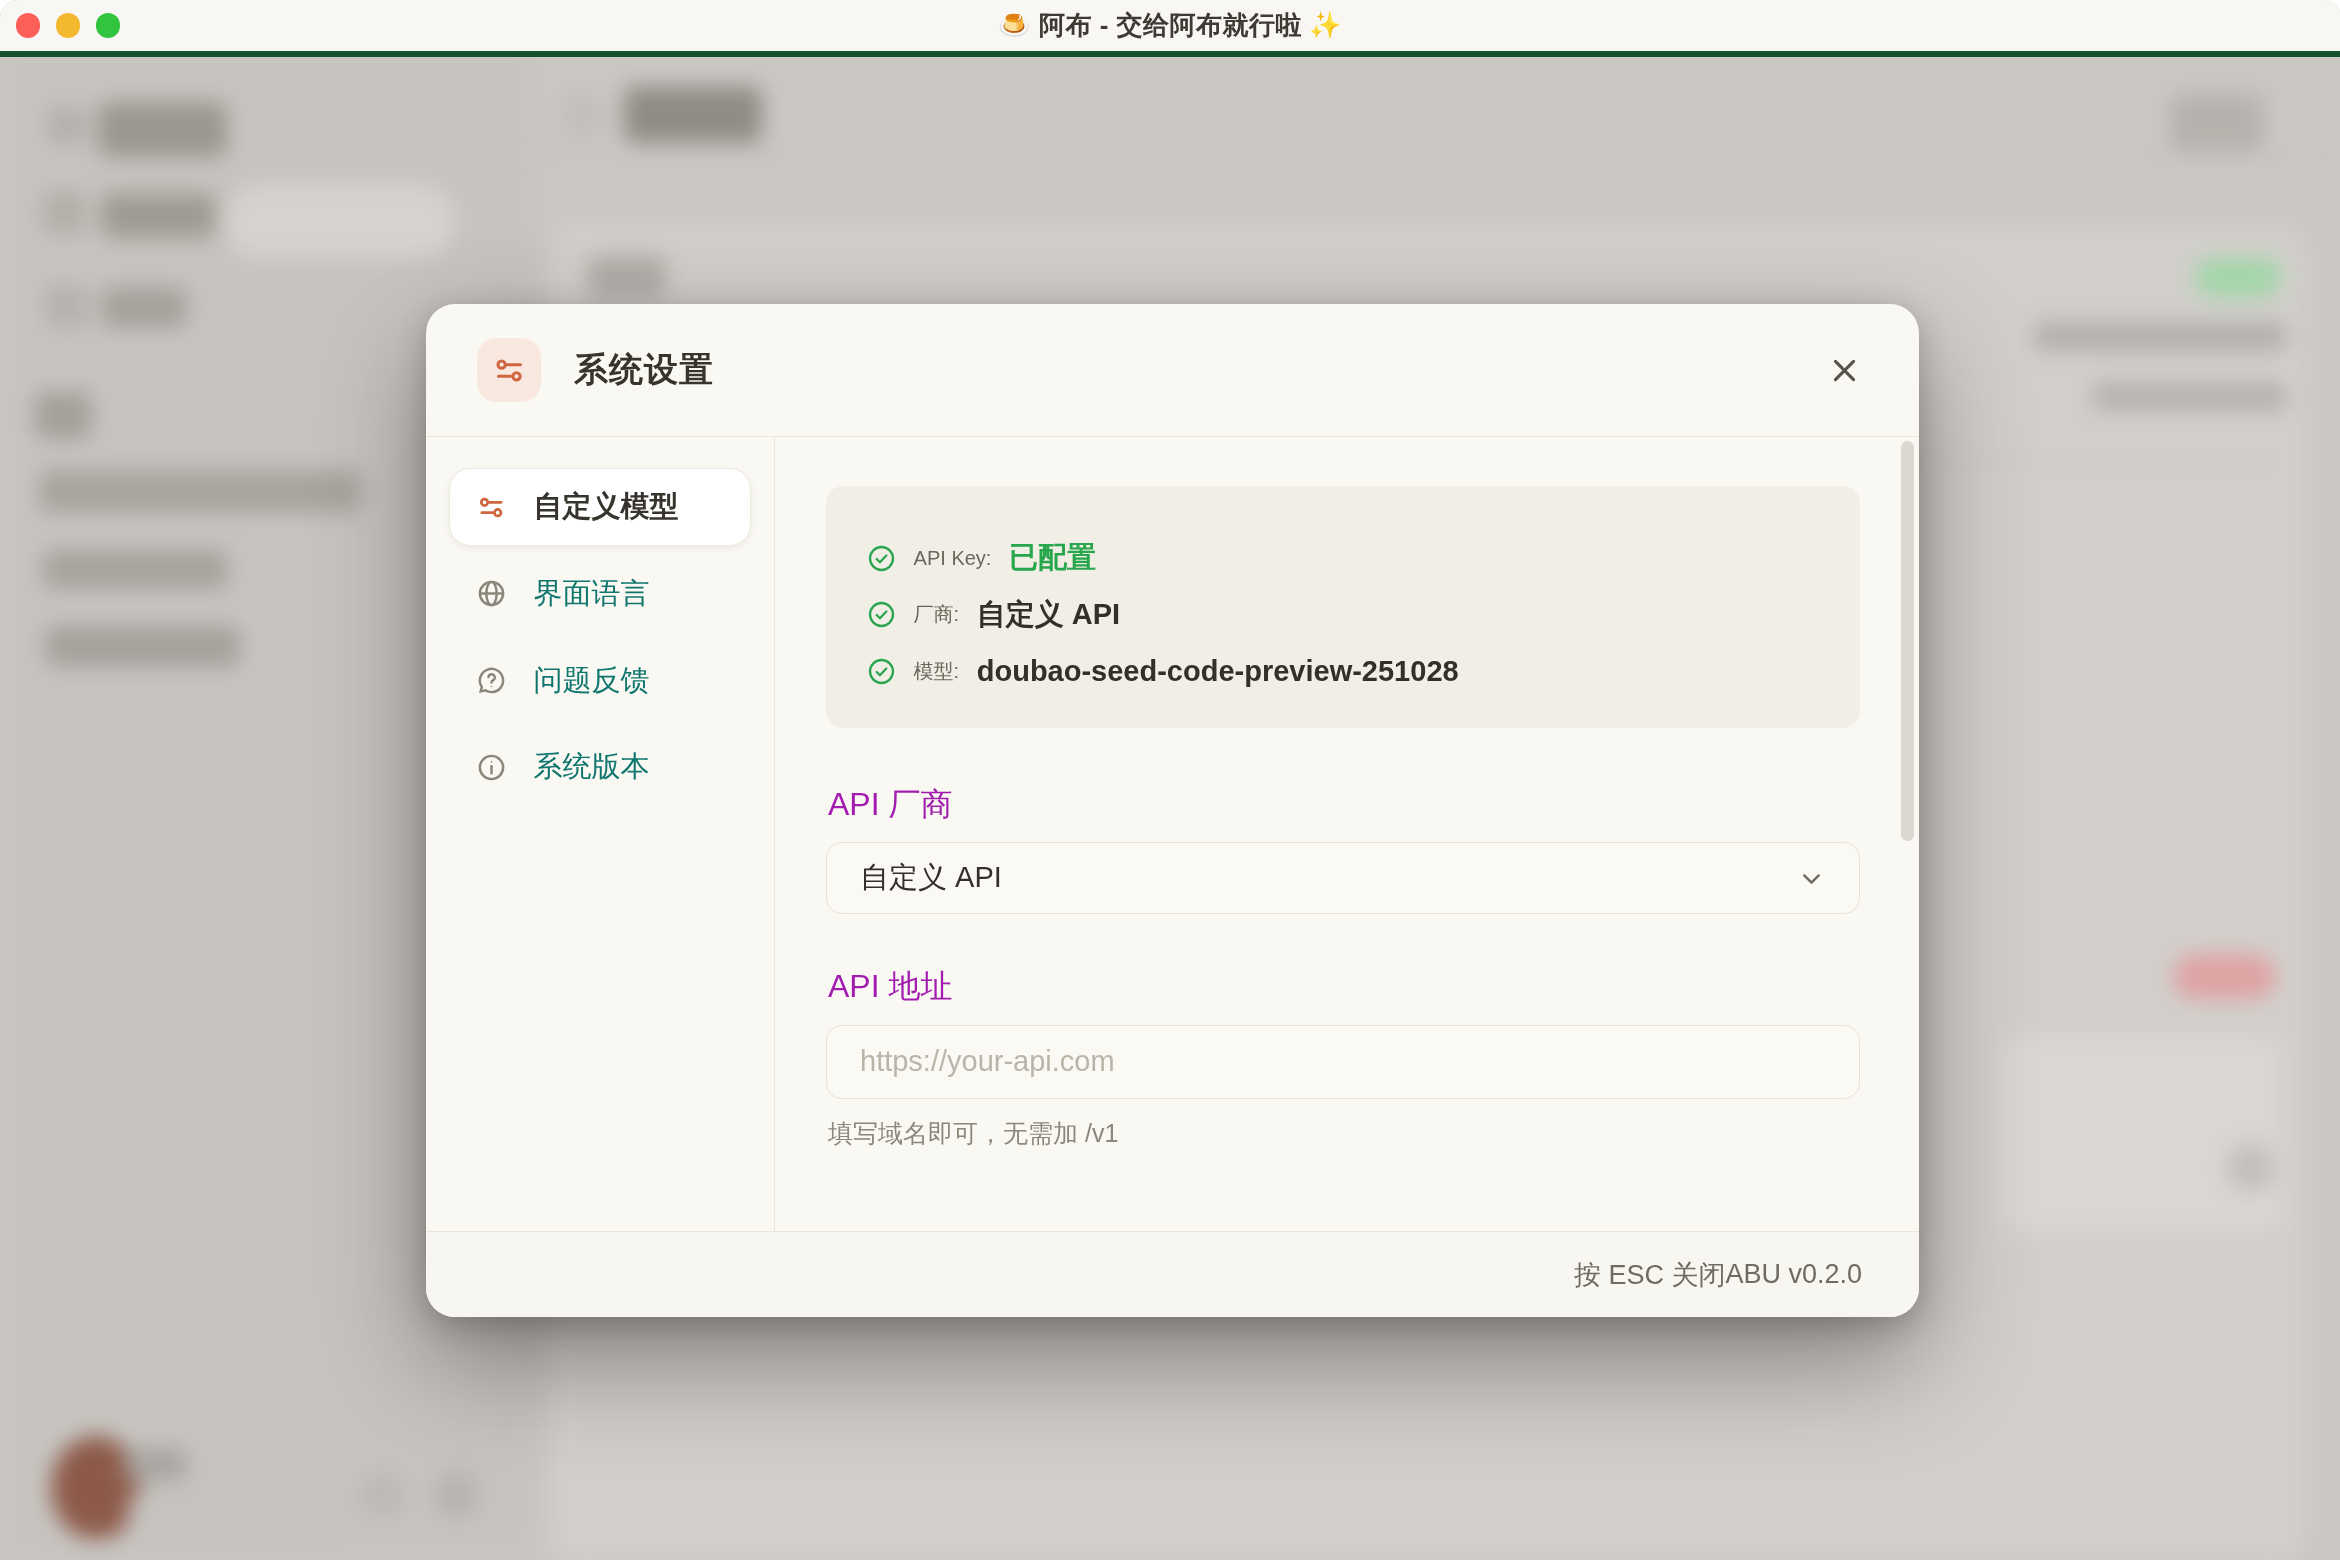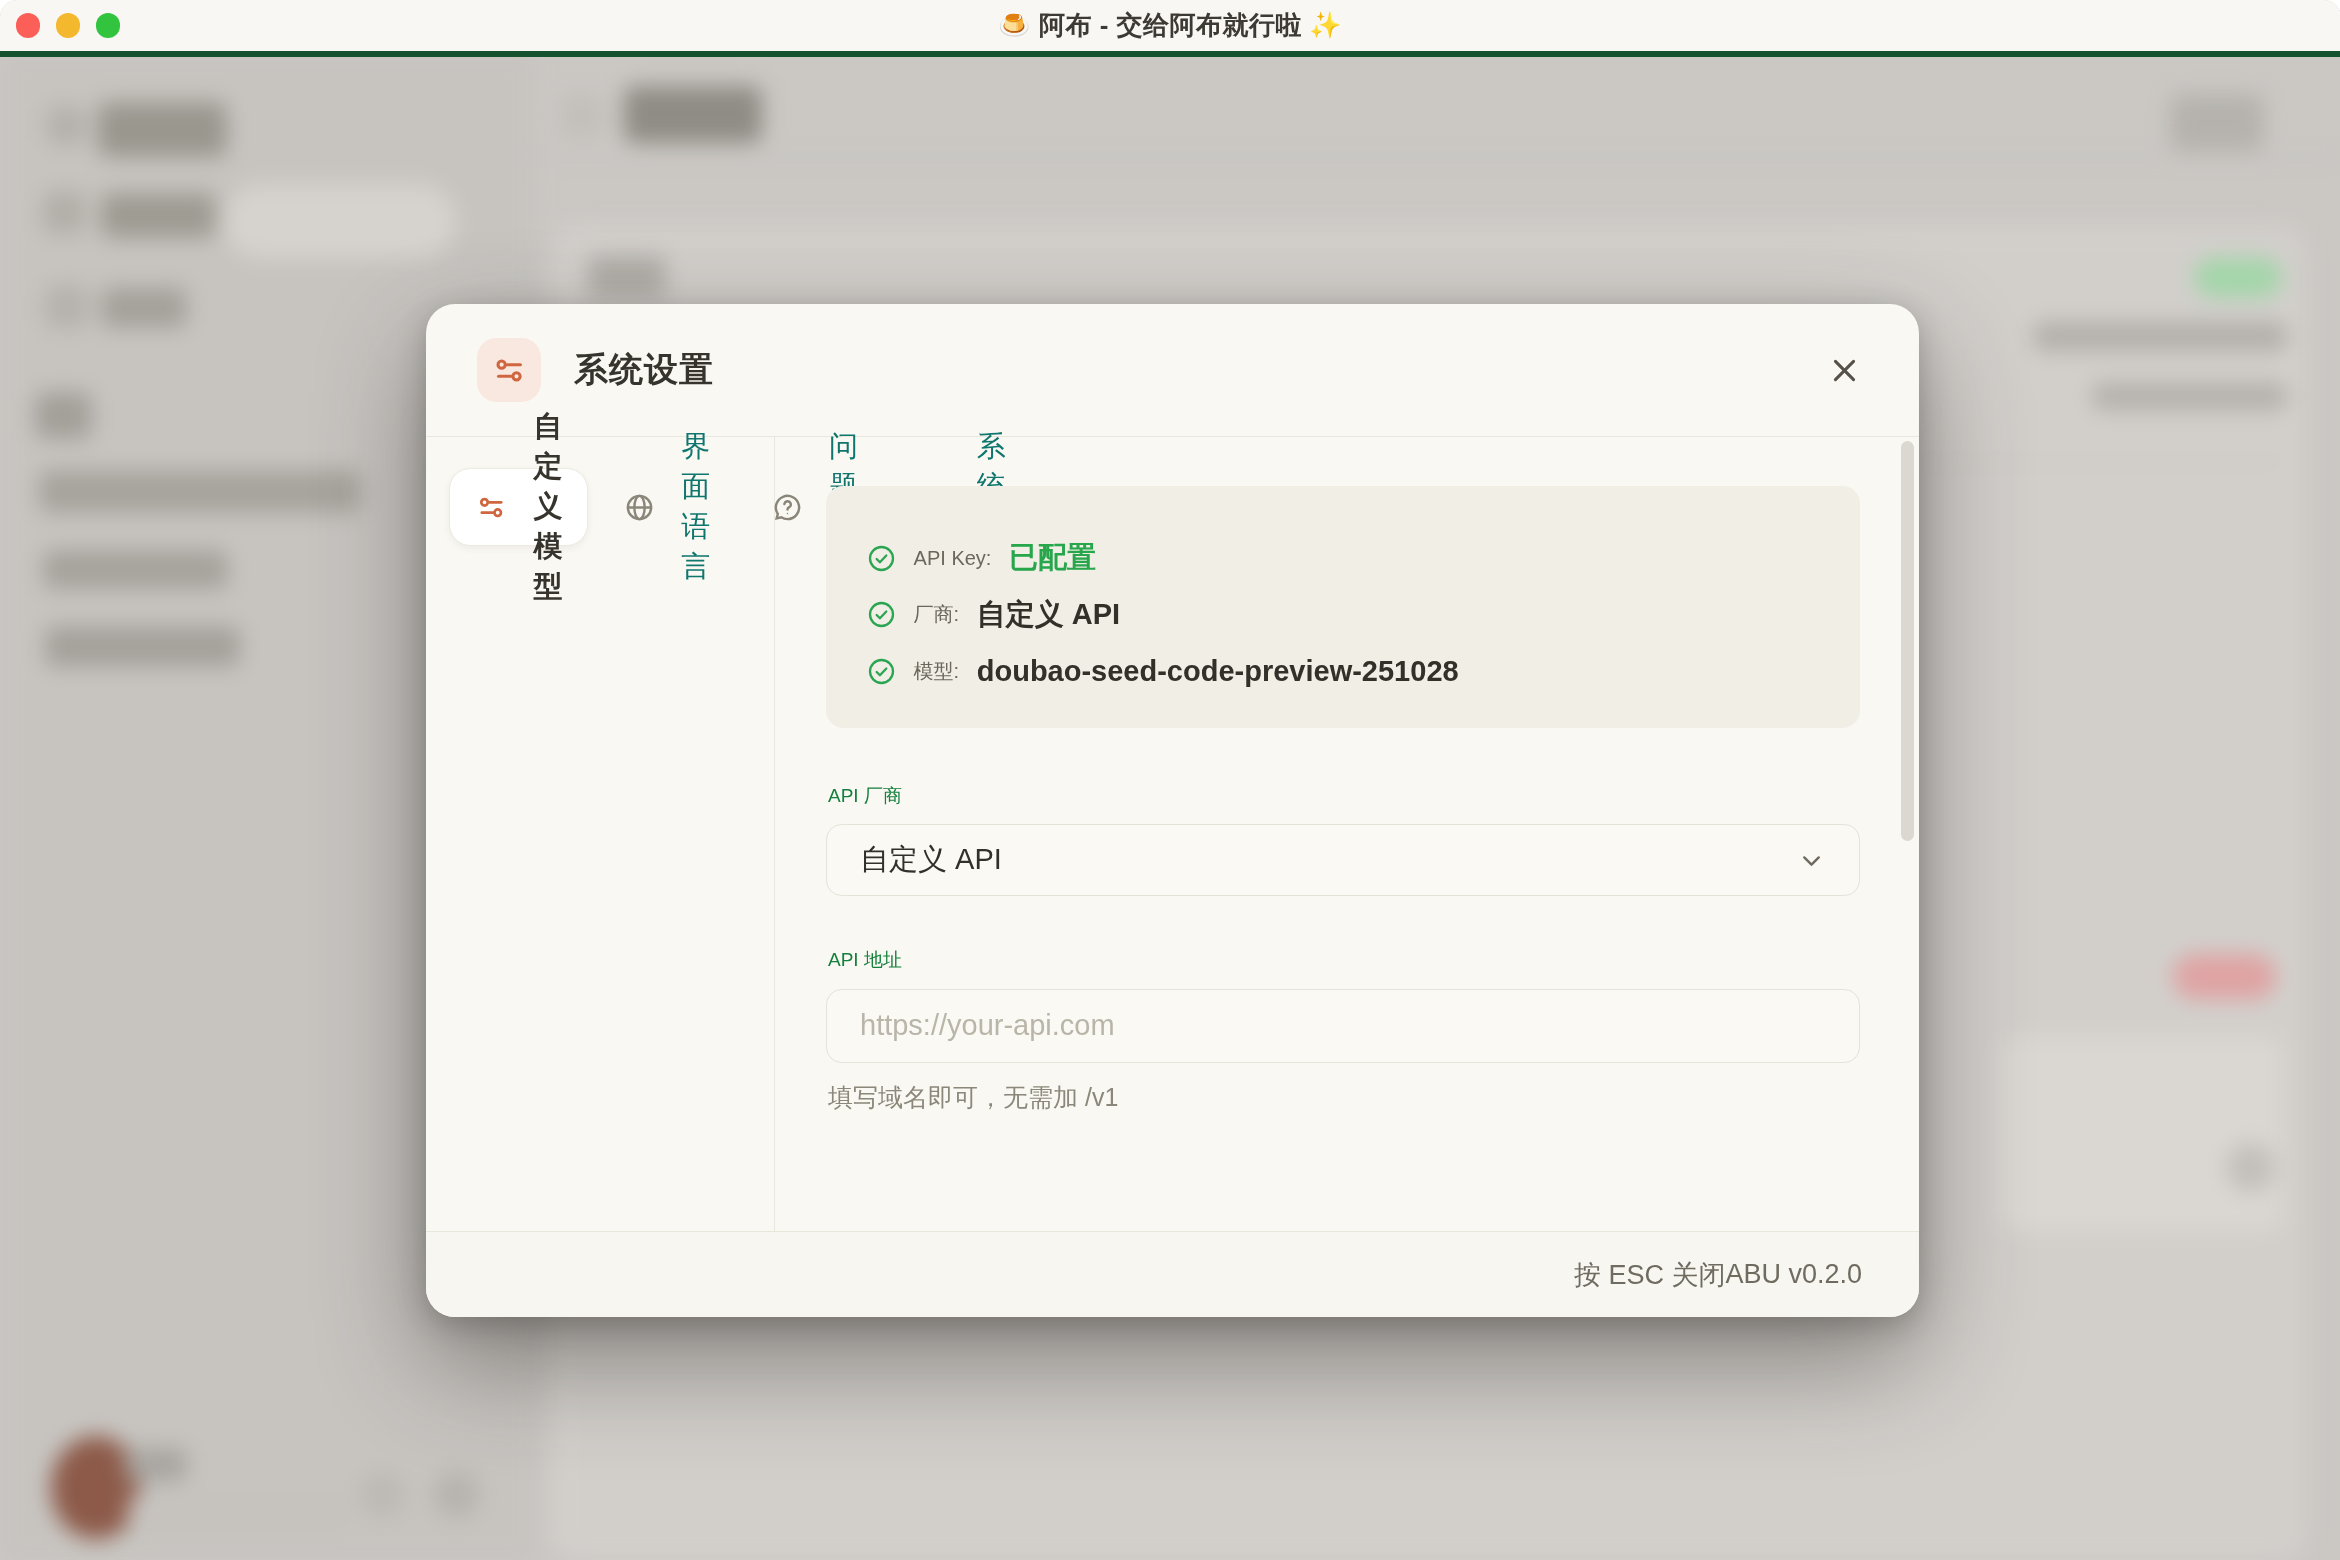--- a/index.html
+++ b/index.html
@@ -22,37 +22,37 @@
   .s{position:absolute;border-radius:9.8px;}
 
   
   .modal{position:absolute;left:426px;top:304px;width:1493px;height:1013px;background:#faf8f3;border-radius:29px;box-shadow:0 44px 107px rgba(40,36,30,.45),0 7.8px 29px rgba(40,36,30,.25);z-index:5;display:flex;flex-direction:column;overflow:hidden;}
   .modal-header{height:132px;flex:0 0 132px;display:flex;align-items:center;padding:0 51px;border-bottom:1.5px solid #eae7de;}
   .icon-tile{width:64px;height:64px;border-radius:19.5px;background:#f9e8e0;display:flex;align-items:center;justify-content:center;}
   .modal-title{margin-left:33px;font-size:34px;font-weight:700;color:#37342e;letter-spacing:1px;}
   .close-btn{margin-left:auto;width:47px;height:47px;background:none;border:none;cursor:pointer;display:flex;align-items:center;justify-content:center;padding:0;}
 
   .modal-body{flex:1 1 auto;display:flex;min-height:0;}
-  .modal-nav{width:349px;flex:0 0 349px;border-right:1.5px solid #eae7de;padding:31px 23.4px;box-sizing:border-box;display:flex;flex-direction:row;gap:8.8px;}
+  .modal-nav{width:349px;flex:0 0 349px;border-right:1.5px solid #eae7de;padding:31px 23.4px;box-sizing:border-box;display:flex;flex-direction:column;gap:8.8px;}
   .nav-item{height:78px;border-radius:21.5px;display:flex;align-items:center;padding:0 25px;gap:25px;color:#0f766e;font-size:29px;font-weight:500;cursor:pointer;border:1.5px solid transparent;box-sizing:border-box;}
   .nav-item.selected{background:#ffffff;border-color:#eceade;box-shadow:0 2.9px 7.8px rgba(60,55,45,.06);color:#37342e;font-weight:700;}
   .nav-item .ic{width:33px;height:33px;flex:0 0 33px;display:flex;align-items:center;justify-content:center;}
 
   .modal-content{position:relative;flex:1 1 auto;padding:49px 59px 0 51px;box-sizing:border-box;overflow:hidden;}
   .scroll-thumb{position:absolute;right:4.9px;top:3.9px;width:12.7px;height:400px;border-radius:6.8px;background:#dbd8d1;}
 
   .config-panel{background:#f0eee5;border-radius:17.6px;padding:35px 41px 37px 41px;}
   .config-title{font-size:27px;color:#7d7970;margin-bottom:25px;}
   .config-row{display:flex;align-items:center;gap:17.6px;margin-top:17.6px;height:39px;}
   .config-row .ck{width:29px;height:29px;flex:0 0 29px;}
   .cfg-label{font-size:20px;color:#6b675d;}
   .cfg-value{font-size:29px;color:#33302a;font-weight:600;}
   .cfg-value.green{color:#27a64c;font-weight:700;}
 
-  .field-label{font-size:19px;color:#15803d;margin:0 0 15.6px 2px;}
+  .field-label{font-size:32px;color:#a21caf;margin:0 0 15.6px 2px;}
   .gap-lg{margin-top:55px;}
   .gap-md{margin-top:51px;}
   .select-box{height:72px;border:1.5px solid #e5e2d8;border-radius:15.6px;background:#fbf9f4;display:flex;align-items:center;padding:0 33px;box-sizing:border-box;cursor:pointer;}
   .select-box .sel-value{font-size:29px;color:#33302b;}
   .select-box .chev{margin-left:auto;width:29px;height:29px;}
   .text-input{width:100%;height:74px;border:1.5px solid #e5e2d8;border-radius:15.6px;background:#fbf9f4;box-sizing:border-box;padding:0 33px;font-size:29px;color:#33302b;font-family:inherit;outline:none;}
   .text-input::placeholder{color:#b9b5a9;}
   .hint{font-size:25px;color:#8b877a;margin-top:17.6px;margin-left:2px;}
 
   .modal-footer{height:85px;flex:0 0 85px;background:#f8f6f0;border-top:1.5px solid #e9e6dc;display:flex;align-items:center;justify-content:flex-end;padding:0 57px 0 47px;}

